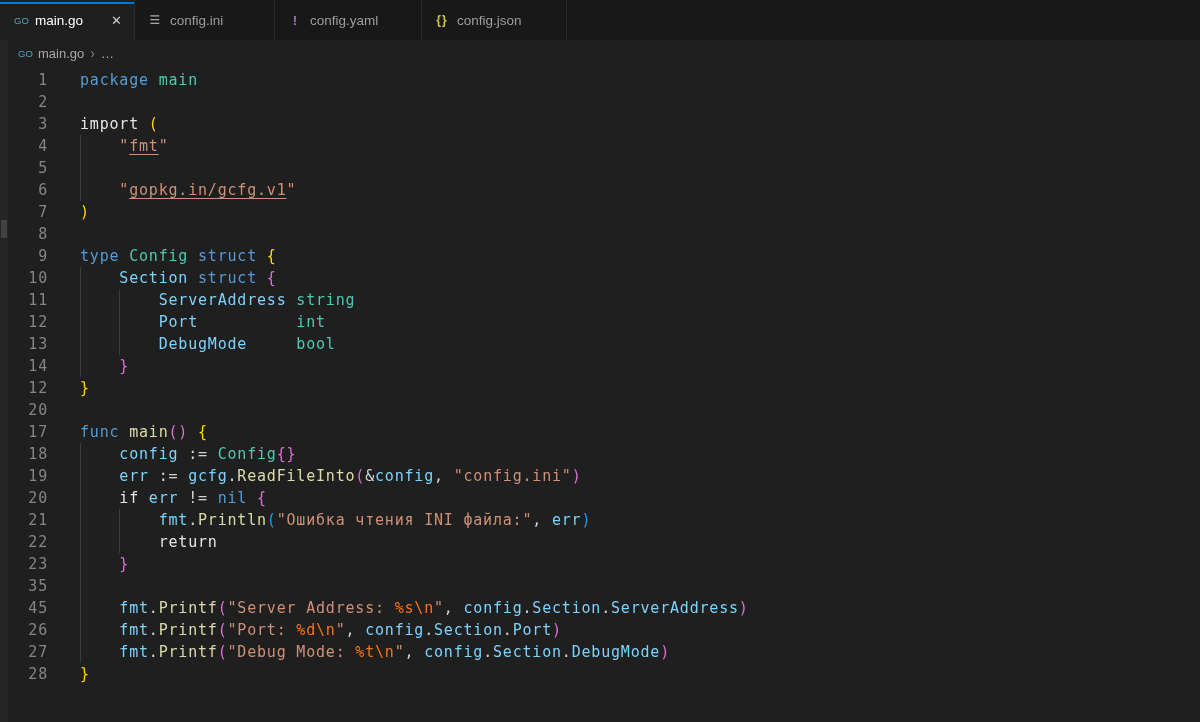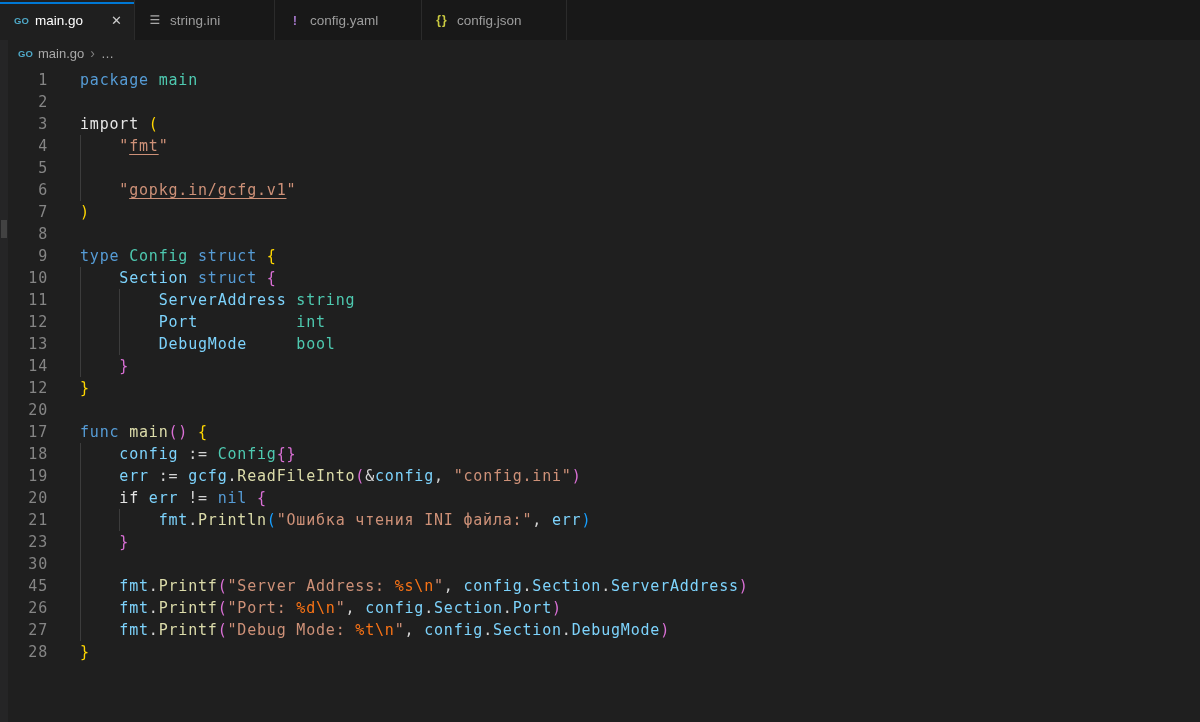--- a/index.html
+++ b/index.html
@@ -9,21 +9,21 @@
   .tabbar{position:absolute;left:0;top:0;width:1200px;height:40px;background:#181818;
     display:flex;align-items:stretch;}
   .tab{position:relative;box-sizing:border-box;display:flex;align-items:center;gap:7px;
     padding:0 10px 0 12px;border-right:1px solid #2b2b2b;background:#181818;cursor:pointer;}
   .tab .label{font-size:13.5px;color:#9d9d9d;white-space:nowrap;}
   .tab.active{background:#1f1f1f;}
   .tab.active .label{color:#ffffff;}
   .tab.active .accent{position:absolute;left:0;right:0;top:2px;height:2px;background:#0078d4;}
   .tab .close{margin-left:auto;color:#cccccc;font-size:13px;line-height:13px;padding:2px;}
   .ficon{width:16px;text-align:center;font-weight:700;flex:none;}
-  .icon-go{display:inline-flex;align-items:center;color:#4fa8c7;font-size:9.5px;font-weight:700;}
+  .icon-go{display:inline-flex;align-items:center;color:#4fa8c7;font-size:9.5px;font-weight:400;}
   .icon-go::before{content:'';display:inline-block;width:5px;height:2px;background:currentColor;margin-right:2px;border-radius:1px;}
   .icon-ini{color:#a8a8a8;font-size:12px;font-weight:400;}
   .icon-yaml{color:#a074c4;font-size:13px;}
   .icon-json{color:#cbcb41;font-size:12px;letter-spacing:1px;}
   
   .breadcrumbs{position:absolute;left:8px;top:40px;width:1192px;height:26px;background:#1f1f1f;
     display:flex;align-items:center;gap:6px;padding-left:8px;font-size:13px;color:#a9a9a9;}
   .breadcrumbs .chev{color:#7f7f7f;font-size:14px;}
   
   .editor{position:absolute;left:0;top:66px;width:1200px;height:656px;padding-top:3px;
@@ -50,21 +50,21 @@
 
   <div class="tabbar" id="tabbar">
       <div class="tab active" style="width: 135px;">
         <div class="accent"></div>
         <span class="ficon icon-go">GO</span>
         <span class="label">main.go</span>
         <span class="close">✕</span>
       </div>
       <div class="tab" style="width: 140px;">
         <span class="ficon icon-ini">☰</span>
-        <span class="label">string.ini</span>
+        <span class="label">config.ini</span>
       </div>
       <div class="tab" style="width: 147px;">
         <span class="ficon icon-yaml">!</span>
         <span class="label">config.yaml</span>
       </div>
       <div class="tab" style="width: 145px;">
         <span class="ficon icon-json">{}</span>
         <span class="label">config.json</span>
       </div>
     </div>
@@ -159,25 +159,29 @@
       </div>
       <div class="line">
         <span class="ln">20</span>
         <span class="lc"><i class="guide" style="left: 0px;"></i><span class="tk-w">    </span><span class="tk-m">if</span><span class="tk-w"> </span><span class="tk-v">err</span><span class="tk-w"> != </span><span class="tk-b">nil</span><span class="tk-w"> </span><span class="tk-k2">{</span></span>
       </div>
       <div class="line">
         <span class="ln">21</span>
         <span class="lc"><i class="guide" style="left: 0px;"></i><i class="guide" style="left: 39.28px;"></i><span class="tk-w">        </span><span class="tk-v">fmt</span><span class="tk-w">.</span><span class="tk-f">Println</span><span class="tk-k3">(</span><span class="tk-s">"Ошибка чтения INI файла:"</span><span class="tk-w">, </span><span class="tk-v">err</span><span class="tk-k3">)</span></span>
       </div>
       <div class="line">
+        <span class="ln">22</span>
+        <span class="lc"><i class="guide" style="left: 0px;"></i><i class="guide" style="left: 39.28px;"></i><span class="tk-w">        </span><span class="tk-m">return</span></span>
+      </div>
+      <div class="line">
         <span class="ln">23</span>
         <span class="lc"><i class="guide" style="left: 0px;"></i><span class="tk-w">    </span><span class="tk-k2">}</span></span>
       </div>
       <div class="line">
-        <span class="ln">30</span>
+        <span class="ln">35</span>
         <span class="lc"><i class="guide" style="left: 0px;"></i></span>
       </div>
       <div class="line">
         <span class="ln">45</span>
         <span class="lc"><i class="guide" style="left: 0px;"></i><span class="tk-w">    </span><span class="tk-v">fmt</span><span class="tk-w">.</span><span class="tk-f">Printf</span><span class="tk-k2">(</span><span class="tk-s">"Server Address: </span><span class="tk-e">%s\n</span><span class="tk-s">"</span><span class="tk-w">, </span><span class="tk-v">config</span><span class="tk-w">.</span><span class="tk-v">Section</span><span class="tk-w">.</span><span class="tk-v">ServerAddress</span><span class="tk-k2">)</span></span>
       </div>
       <div class="line">
         <span class="ln">26</span>
         <span class="lc"><i class="guide" style="left: 0px;"></i><span class="tk-w">    </span><span class="tk-v">fmt</span><span class="tk-w">.</span><span class="tk-f">Printf</span><span class="tk-k2">(</span><span class="tk-s">"Port: </span><span class="tk-e">%d\n</span><span class="tk-s">"</span><span class="tk-w">, </span><span class="tk-v">config</span><span class="tk-w">.</span><span class="tk-v">Section</span><span class="tk-w">.</span><span class="tk-v">Port</span><span class="tk-k2">)</span></span>
       </div>

